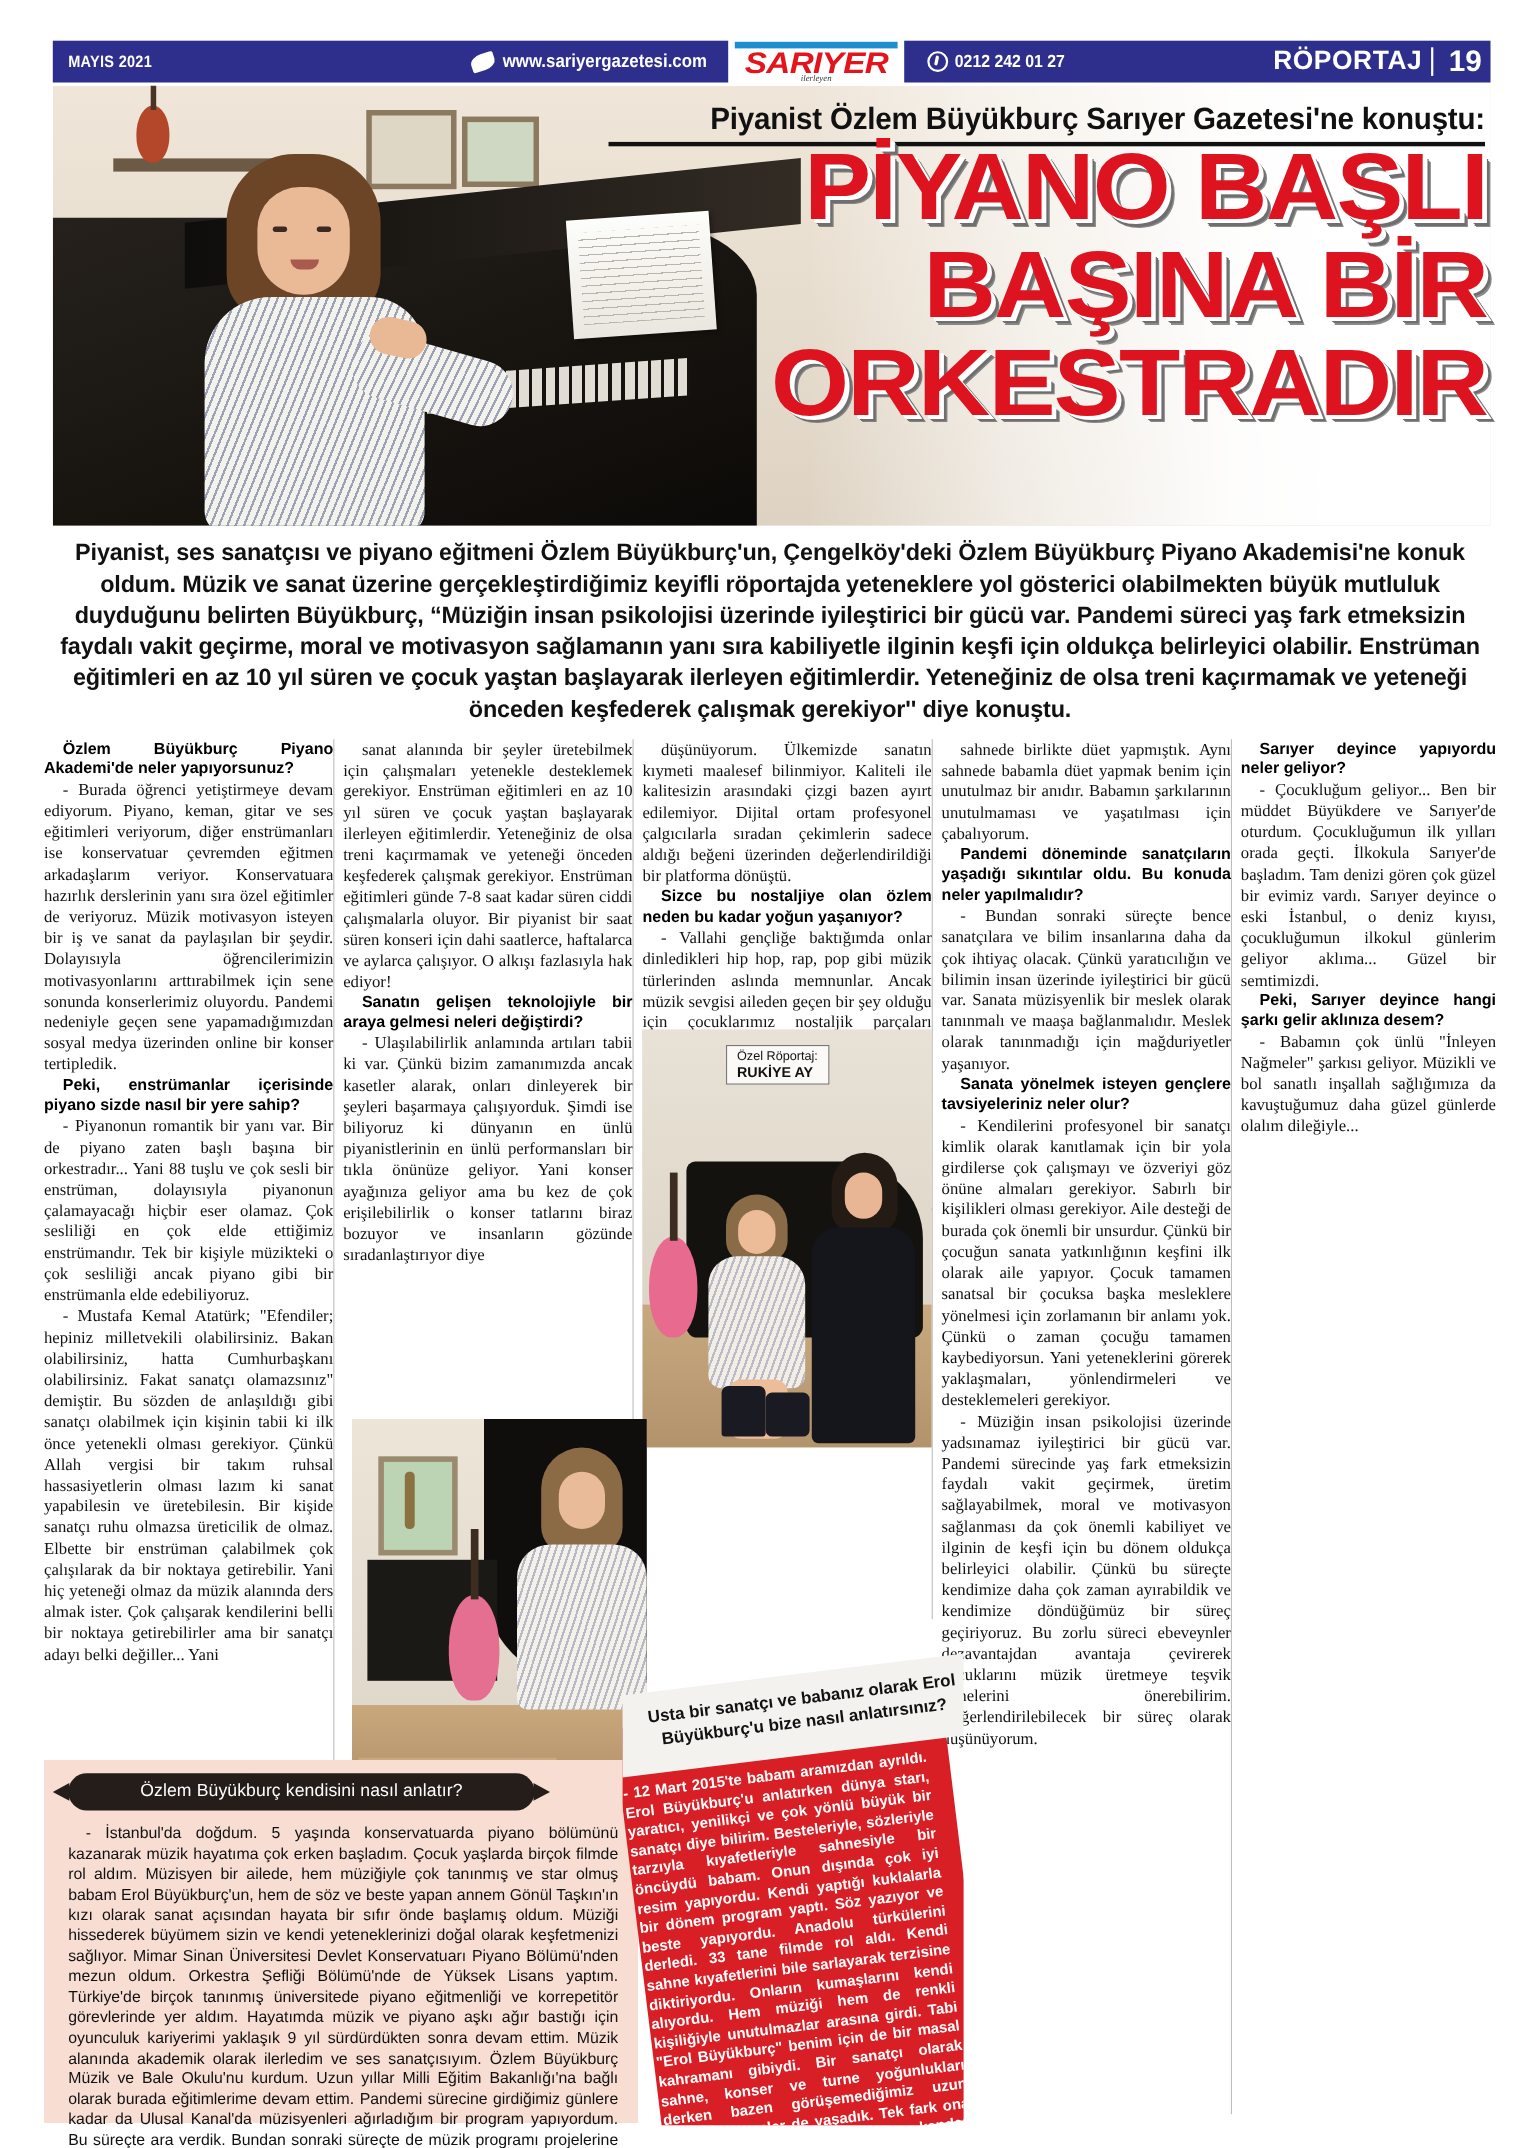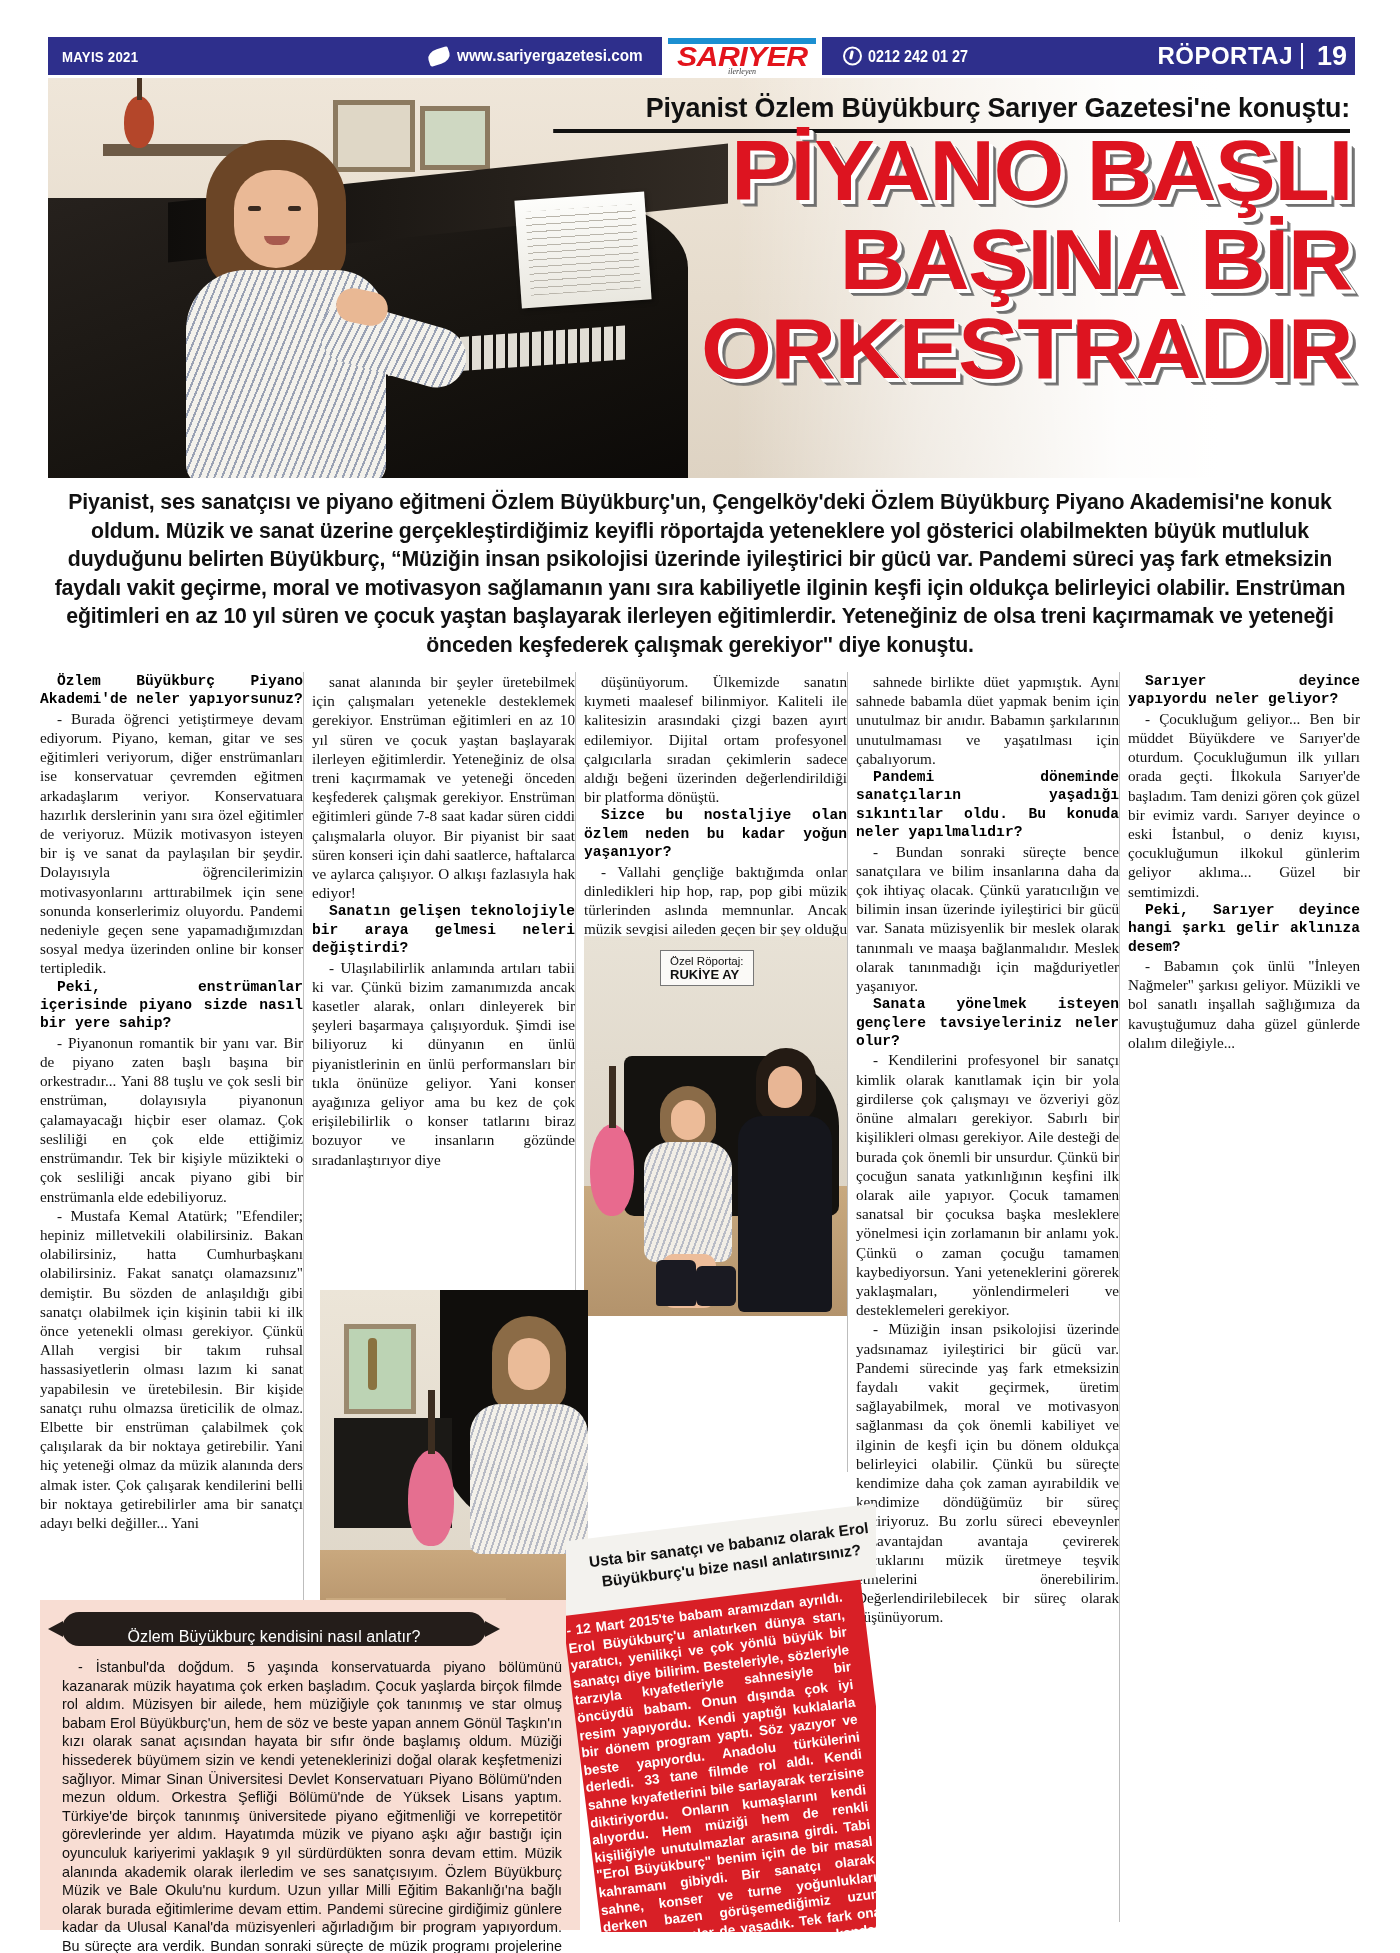--- a/index.html
+++ b/index.html
@@ -191,21 +191,21 @@
     font-family:"Liberation Serif",serif;font-size:15.2px;line-height:19.2px;
     color:#111;text-align:justify;}
   .c1{left:40px;}
   .c2{left:312px;}
   .c3{left:584px;}
   .c4{left:856px;}
   .c5{left:1128px;width:232px;}
 
   .col p{margin:0 0 0 0;text-indent:17px;}
   .qh{
-    font-family:Liberation Mono, monospace;font-weight:bold;
+    font-family:Liberation Sans, sans-serif;font-weight:bold;
     font-size:14.6px;line-height:18.4px;text-align:justify;
     margin:13px 0 3px 0;text-indent:14px;color:#000;
   }
   .qh.first{margin-top:0;}
 
   .vrule{position:absolute;width:1px;background:#bdbdbd;}
 
   
   .photo2{
     position:absolute;left:584px;top:936px;width:263px;height:380px;overflow:hidden;
@@ -253,21 +253,21 @@
   .p3-bench{position:absolute;left:6px;bottom:6px;width:180px;height:16px;background:#c9a97f;}
   .p3-floor{position:absolute;left:0;bottom:0;width:100%;height:70px;background:linear-gradient(180deg,#c9a87e,#b5936b);}
 
   
   .pinkbox{
     position:absolute;left:40px;top:1600px;width:540px;height:330px;
     background:#f8ddd3;
   }
   .pill{
     position:absolute;left:22px;top:12px;width:424px;height:34px;background:#241d1a;
-    border-radius:17px;display:flex;align-items:flex-end;justify-content:center;
+    border-radius:17px;display:flex;align-items:center;justify-content:center;
   }
   .pill span{
     color:#fff;font-family:"Liberation Sans",sans-serif;font-size:16px;letter-spacing:.1px;
   }
   .pill::before{
     content:"";position:absolute;left:-14px;top:9px;border-top:8px solid transparent;
     border-bottom:8px solid transparent;border-right:15px solid #241d1a;
   }
   .pill::after{
     content:"";position:absolute;right:-14px;top:9px;border-top:8px solid transparent;

